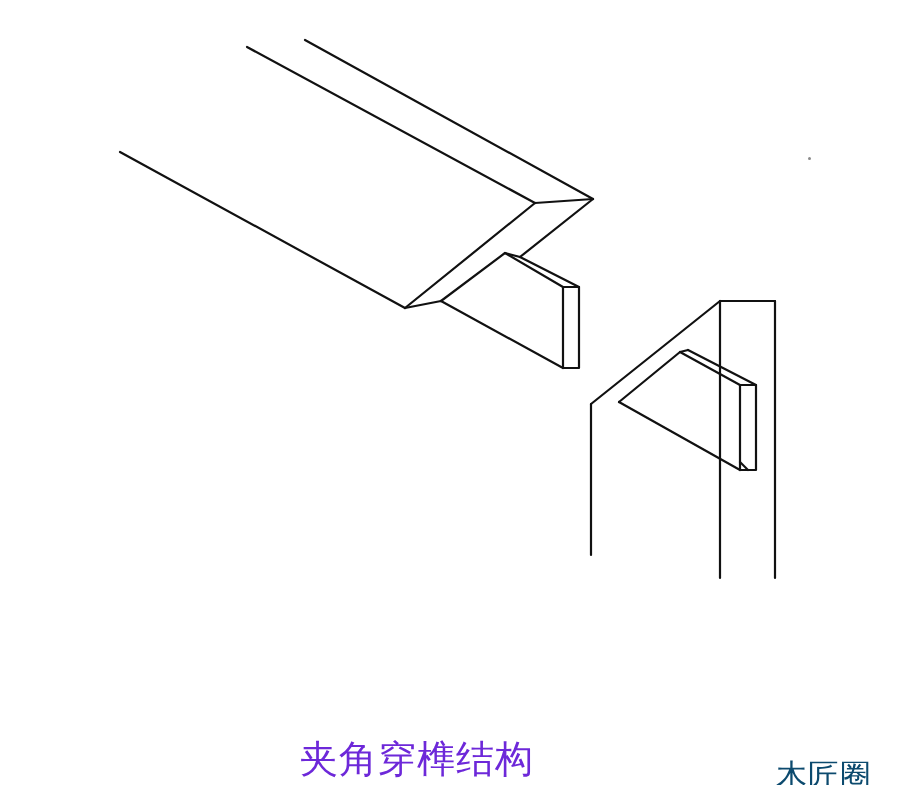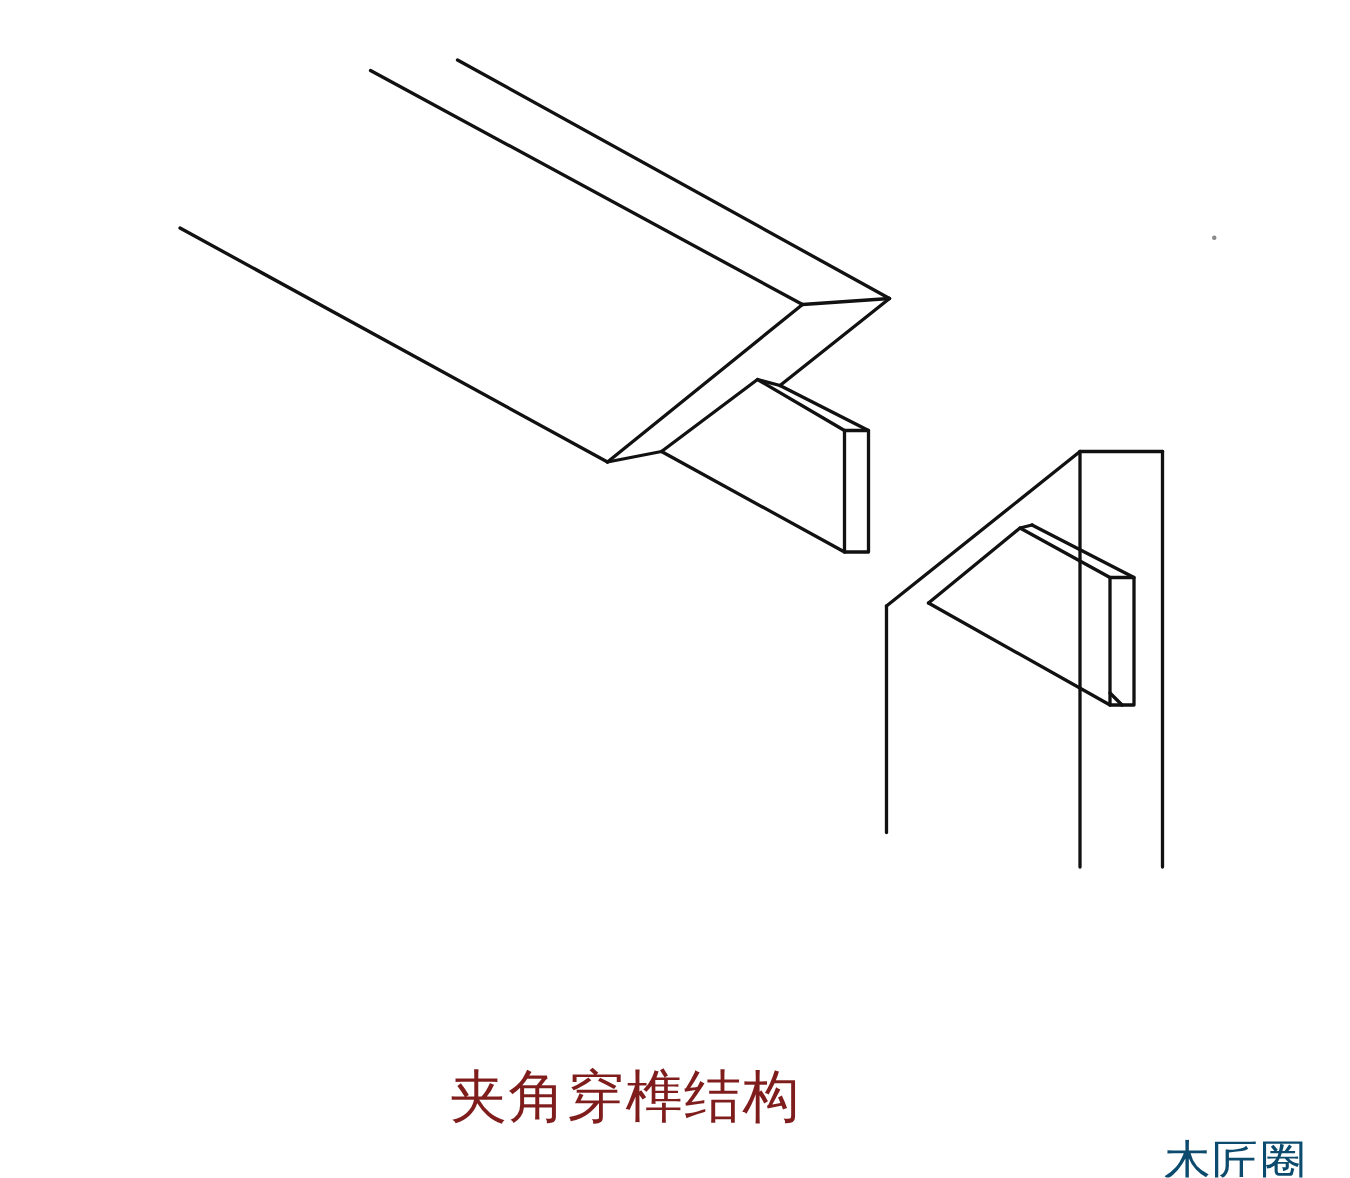--- a/index.html
+++ b/index.html
@@ -27,26 +27,26 @@
     .stroke {
       fill: none;
       stroke: #111111;
       stroke-width: 2.2;
       stroke-linecap: round;
       stroke-linejoin: round;
     }
     .caption {
       position: absolute;
       left: 300px;
-      top: 706px;
+      top: 734px;
       width: 270px;
       height: 50px;
       font-size: 38px;
       line-height: 50px;
-      color: #7f1d1d;
+      color: #6d28d9;
       letter-spacing: 1px;
       white-space: nowrap;
     }
     .watermark {
       position: absolute;
       left: 776px;
       top: 756px;
       width: 115px;
       height: 38px;
       font-size: 31px;

